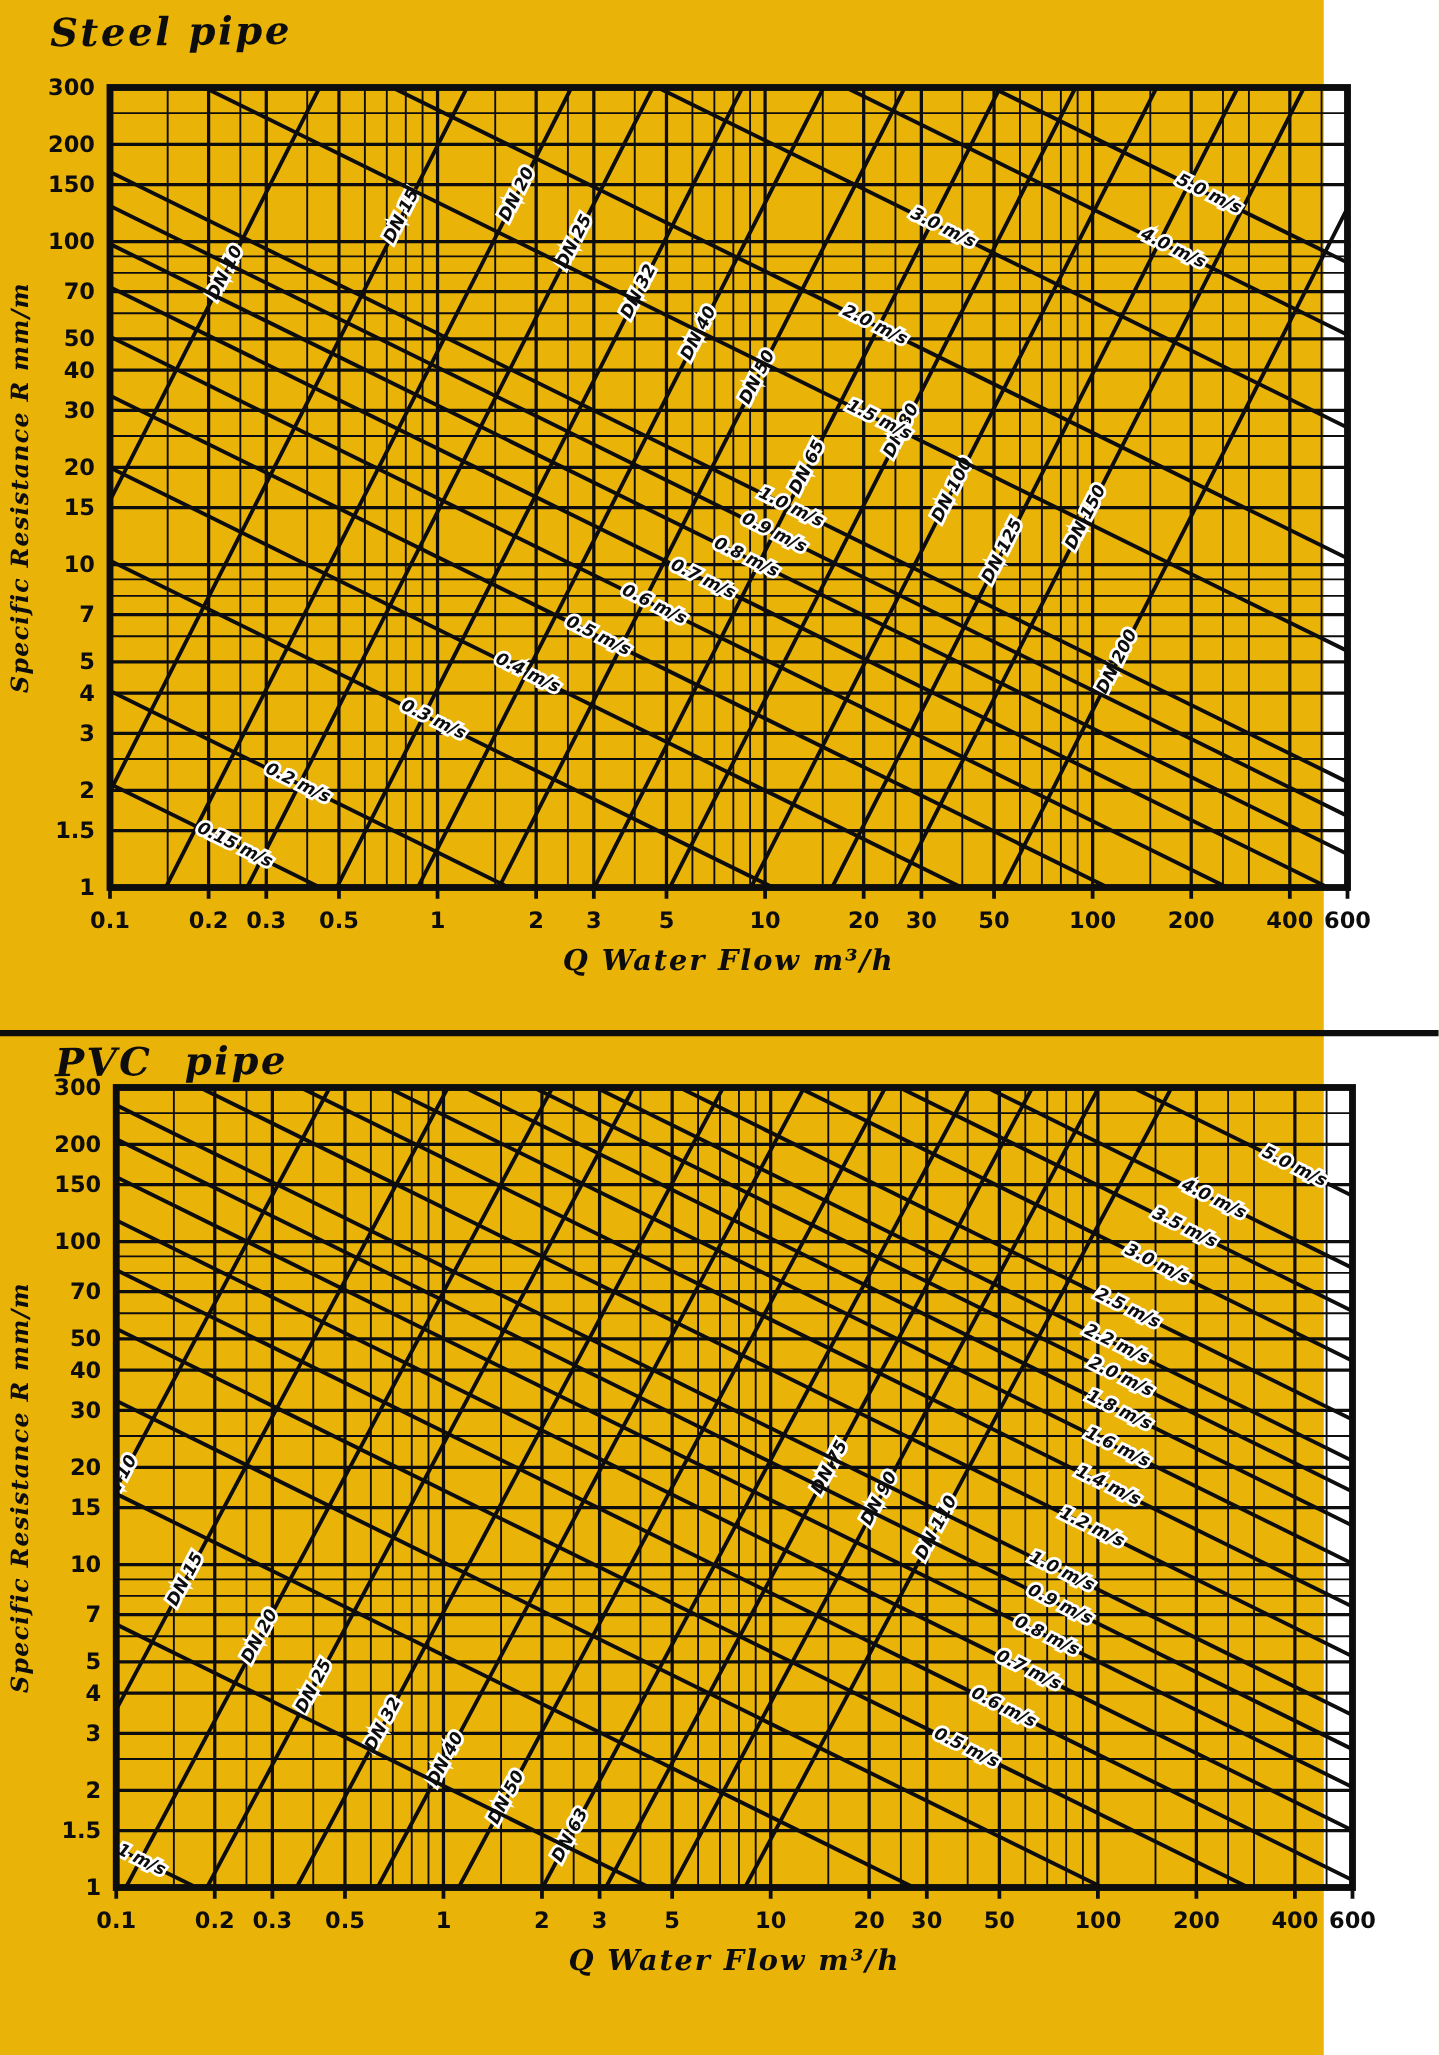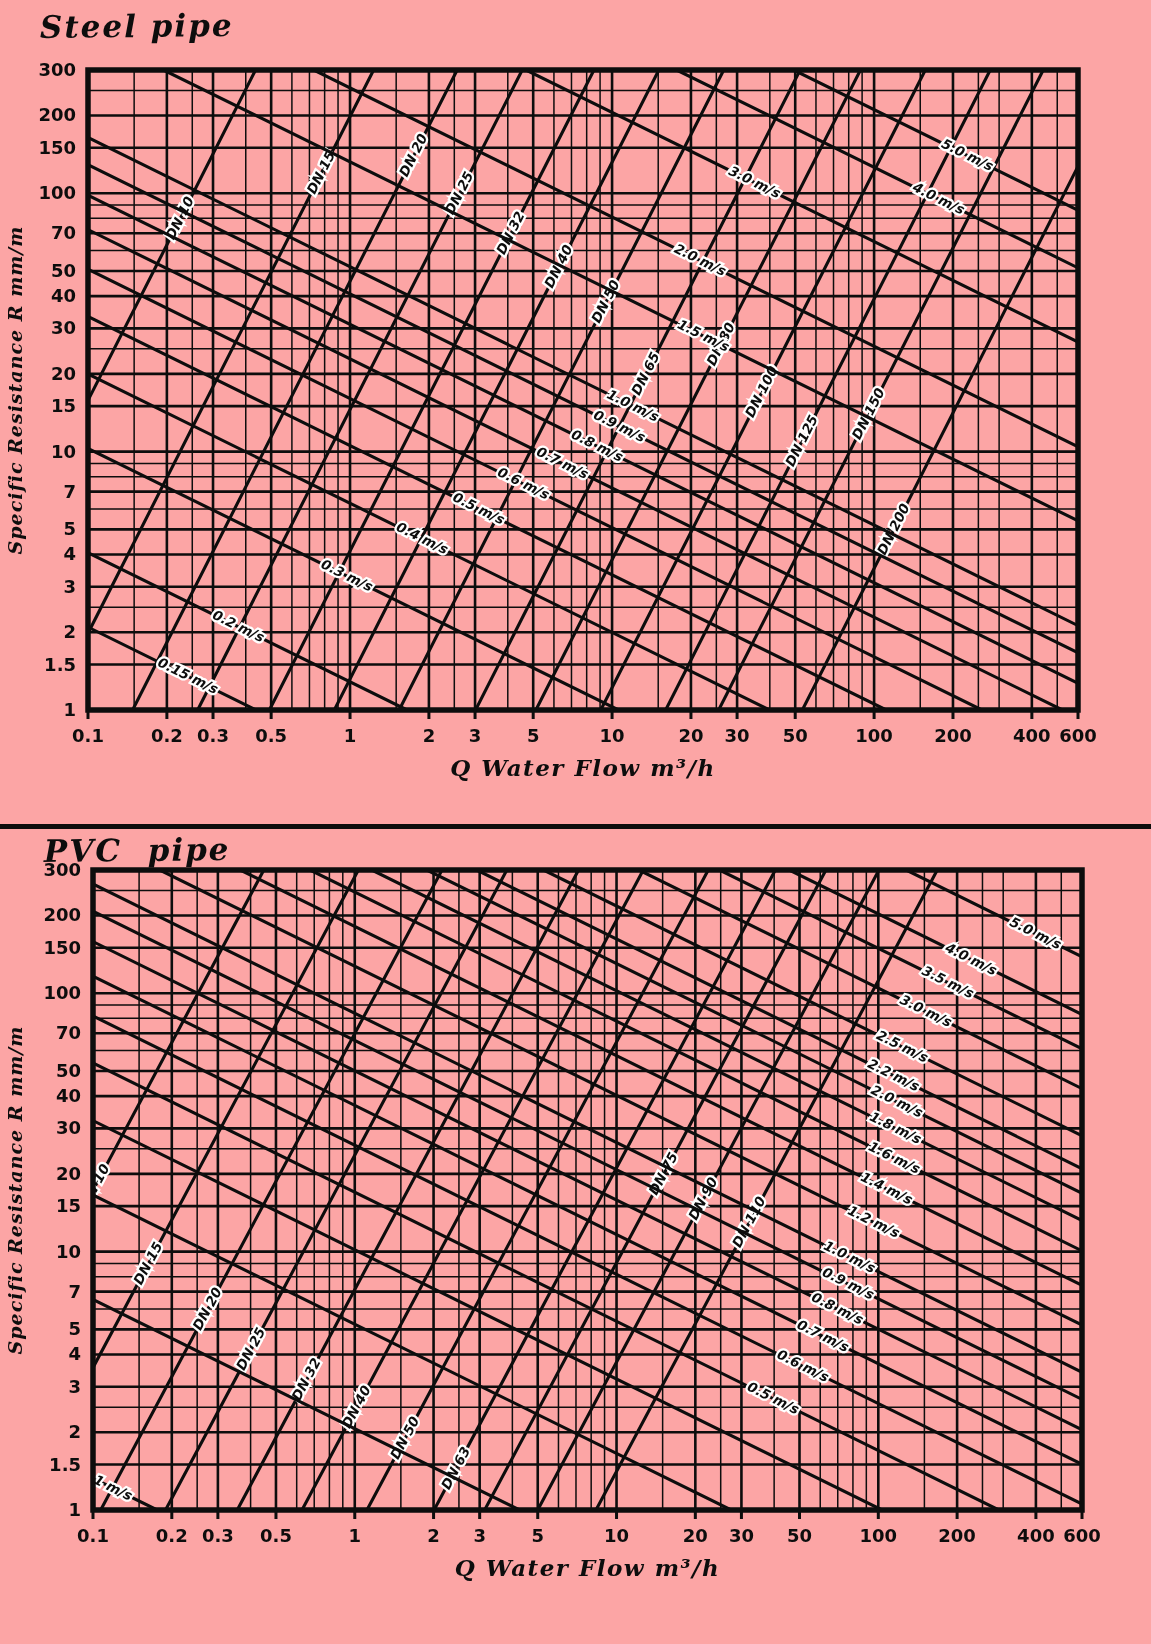--- a/index.html
+++ b/index.html
@@ -1,16 +1,16 @@
 <!DOCTYPE html>
 <html><head>
 <meta charset="utf-8">
 <style>
   html,body{margin:0;padding:0;background:#ffffff;width:1151px;height:1644px;overflow:hidden;}
-  .page{position:relative;width:1151px;height:1644px;background:#fca5a5;font-family:"DejaVu Sans",sans-serif;color:#0d0d0d;}
+  .page{position:relative;width:1059px;height:1644px;background:#eab308;font-family:"DejaVu Sans",sans-serif;color:#0d0d0d;}
   .chart-title{position:absolute;font-family:"DejaVu Serif",serif;font-style:italic;font-weight:bold;
     font-size:31px;color:#0d0d0d;letter-spacing:2px;transform:rotate(-0.6deg);white-space:pre;}
   #title-steel{left:40px;top:8px;}
   #title-pvc{left:44px;top:832px;}
   .divider{position:absolute;left:0;top:824px;width:1151px;height:5px;background:#0d0d0d;}
   svg{position:absolute;left:0;}
   #svg-steel{top:0;}
   #svg-pvc{top:800px;}
 </style>
 </head>

